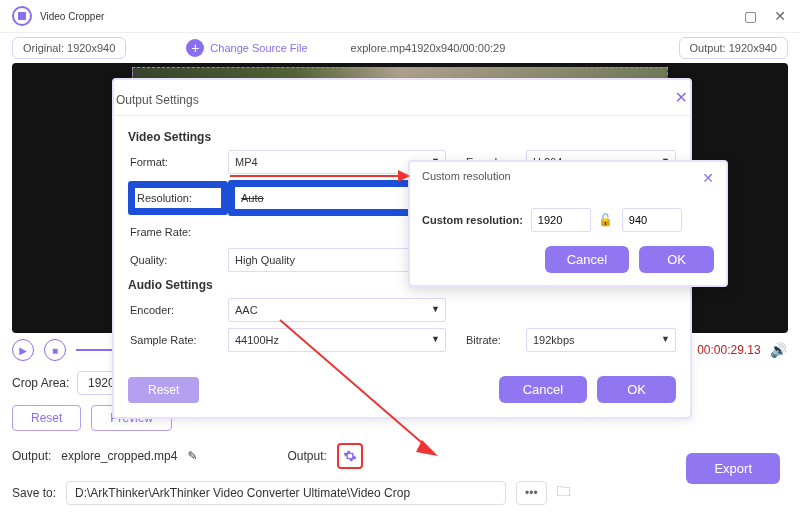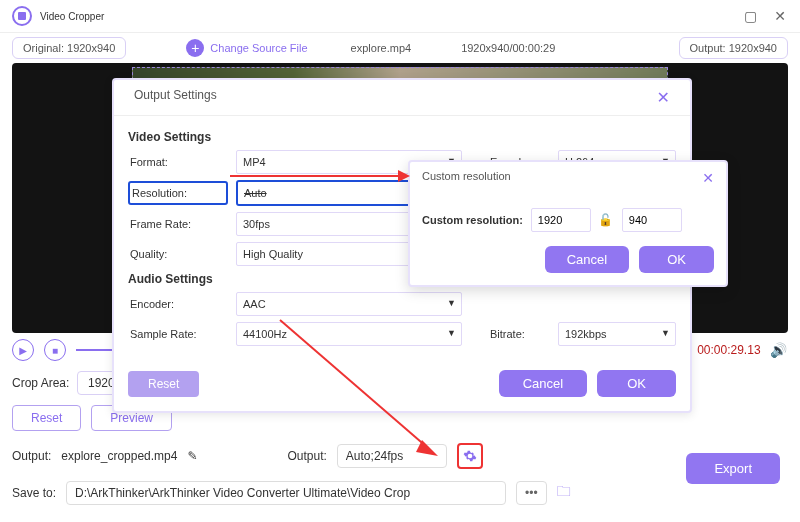--- a/index.html
+++ b/index.html
@@ -27,33 +27,33 @@
 .txtfield{border:1px solid #ddd;border-radius:4px;padding:4px 8px;flex:1}
 .purple-btn{background:#9176f1;color:#fff;border:none;border-radius:6px;padding:8px 28px;cursor:pointer;font-size:13px}
 .export{position:absolute;right:20px;bottom:38px}
 .gearbox{border:2px solid #e33;border-radius:4px;padding:4px;display:flex;align-items:center;justify-content:center;color:#8a6eef}
 .gear{width:14px;height:14px}
 .dots{border:1px solid #ddd;border-radius:4px;padding:4px 8px;color:#666}
 .foldericon{color:#8a6eef;font-size:14px}
 .pen{color:#333;font-size:12px}
 
 .dialog{position:absolute;top:78px;left:112px;width:580px;background:#fff;border:2px solid #e7e1fb;border-radius:4px;box-shadow:0 2px 10px rgba(0,0,0,.1)}
-.dlg-head{display:flex;align-items:flex-start;justify-content:space-between;padding:8px 20px;border-bottom:1px solid #eee}
+.dlg-head{display:flex;align-items:flex-end;justify-content:space-between;padding:8px 2px;border-bottom:1px solid #eee}
 .dlg-title{font-size:12px;color:#555}
 .closebtn{color:#8a6eef;font-size:16px;cursor:pointer}
 .dlg-body{padding:8px 14px 14px}
 .section{font-weight:bold;font-size:12px;margin:6px 0}
-.frow{display:flex;align-items:center;margin:6px 0;gap:8px}
+.frow{display:flex;align-items:center;margin:6px 0;}
 .lbl{width:100px;font-size:11px;color:#333;padding:4px 2px}
 .dd{flex:1;position:relative}
 .dd select,.ddbox{width:100%;border:1px solid #e0d8f7;border-radius:2px;padding:5px 6px;font-size:11px;background:#fff;appearance:none;color:#333}
 .caret{position:absolute;right:6px;top:6px;font-size:9px;color:#333;pointer-events:none}
 .rcol{width:60px;font-size:11px;margin-left:20px}
-.rdd{width:118px;position:relative}
-.redbox{border:2px solid #1d4ed8;border-radius:3px}
+.rdd{width:150px;position:relative}
+.redbox{border:7px solid #1d4ed8;border-radius:3px}
 .dlg-foot{display:flex;padding:4px 14px 14px;align-items:center}
 .reset-btn{background:#b3a1f0;color:#fff;border:none;border-radius:4px;padding:6px 20px;font-size:12px}
 .right-btns{margin-left:auto;display:flex;gap:10px}
 
 .popover{position:absolute;top:160px;left:408px;width:320px;background:#fff;border:2px solid #e7e1fb;border-radius:4px;box-shadow:0 4px 14px rgba(0,0,0,.15)}
 .pop-head{display:flex;justify-content:space-between;padding:8px 12px;font-size:11px;color:#555}
 .pop-body{padding:14px 12px;display:flex;align-items:center;gap:8px}
 .pop-body .pl{font-size:11px;font-weight:bold}
 .smallin{width:60px;border:1px solid #e0d8f7;border-radius:2px;padding:5px 6px;font-size:11px;text-align:left}
 .lockicon{color:#8a6eef;font-size:12px}
@@ -73,21 +73,21 @@
     <span>▢</span>
     <span>✕</span>
   </div>
 </div>
 
 <div class="infobar">
   <div class="badge">Original: 1920x940</div>
   <div class="plusbtn">+</div>
   <div class="iflex" style="color:#8a6eef">Change Source File</div>
   <div style="margin-left:43px">explore.mp4</div>
-  <div style="margin-left:50px">1920x940/00:00:29</div>
+  <div style="">1920x940/00:00:29</div>
   <div style="margin-left:auto" class="badge">Output: 1920x940</div>
 </div>
 
 <div class="videoarea">
   <div class="cropframe"></div>
 </div>
 
 <div class="playbar">
   <div class="circlebtn">▶</div>
   <div class="circlebtn">■</div>
@@ -104,21 +104,20 @@
 <div class="rowpad">
   <button class="outline-btn">Reset</button>
   <button class="outline-btn">Preview</button>
 </div>
 
 <div class="rowpad">
   <span>Output:</span>
   <span>explore_cropped.mp4</span>
   <span class="pen">✎</span>
   <span style="margin-left:80px">Output:</span>
-  <div class="txtfield" style="flex:0 0 110px">Auto;24fps</div>
   <div class="gearbox">
     <svg class="gear" viewBox="0 0 24 24">
         <path fill="currentColor" d="M12 8a4 4 0 100 8 4 4 0 000-8zm9 4a7 7 0 01-.1 1.2l2 1.6-2 3.4-2.4-.9a7 7 0 01-2 1.2l-.4 2.5h-4l-.4-2.5a7 7 0 01-2-1.2l-2.4.9-2-3.4 2-1.6A7 7 0 013 12a7 7 0 01.1-1.2l-2-1.6 2-3.4 2.4.9a7 7 0 012-1.2L8 3h4l.4 2.5a7 7 0 012 1.2l2.4-.9 2 3.4-2 1.6A7 7 0 0121 12z"></path>
       </svg>
   </div>
 </div>
 
 <div class="rowpad" style="padding-bottom:12px">
   <span>Save to:</span>
   <div class="txtfield" style="flex:0 0 440px">D:\ArkThinker\ArkThinker Video Converter Ultimate\Video Crop</div>
@@ -154,24 +153,20 @@
       <div class="dd redbox">
           <div class="ddbox" style="border:none;text-decoration:line-through">Auto</div>
           <span class="caret">▼</span>
         </div>
       <div class="rcol"></div>
         <div class="rdd"></div>
     </div>
 
     <div class="frow">
       <div class="lbl">Frame Rate:</div>
-      <div class="dd">
-          <div class="ddbox">30fps</div>
-          <span class="caret">▼</span>
-        </div>
       <div class="rcol"></div>
         <div class="rdd"></div>
     </div>
 
     <div class="frow">
       <div class="lbl">Quality:</div>
       <div class="dd">
           <div class="ddbox">High Quality</div>
           <span class="caret">▼</span>
         </div>

